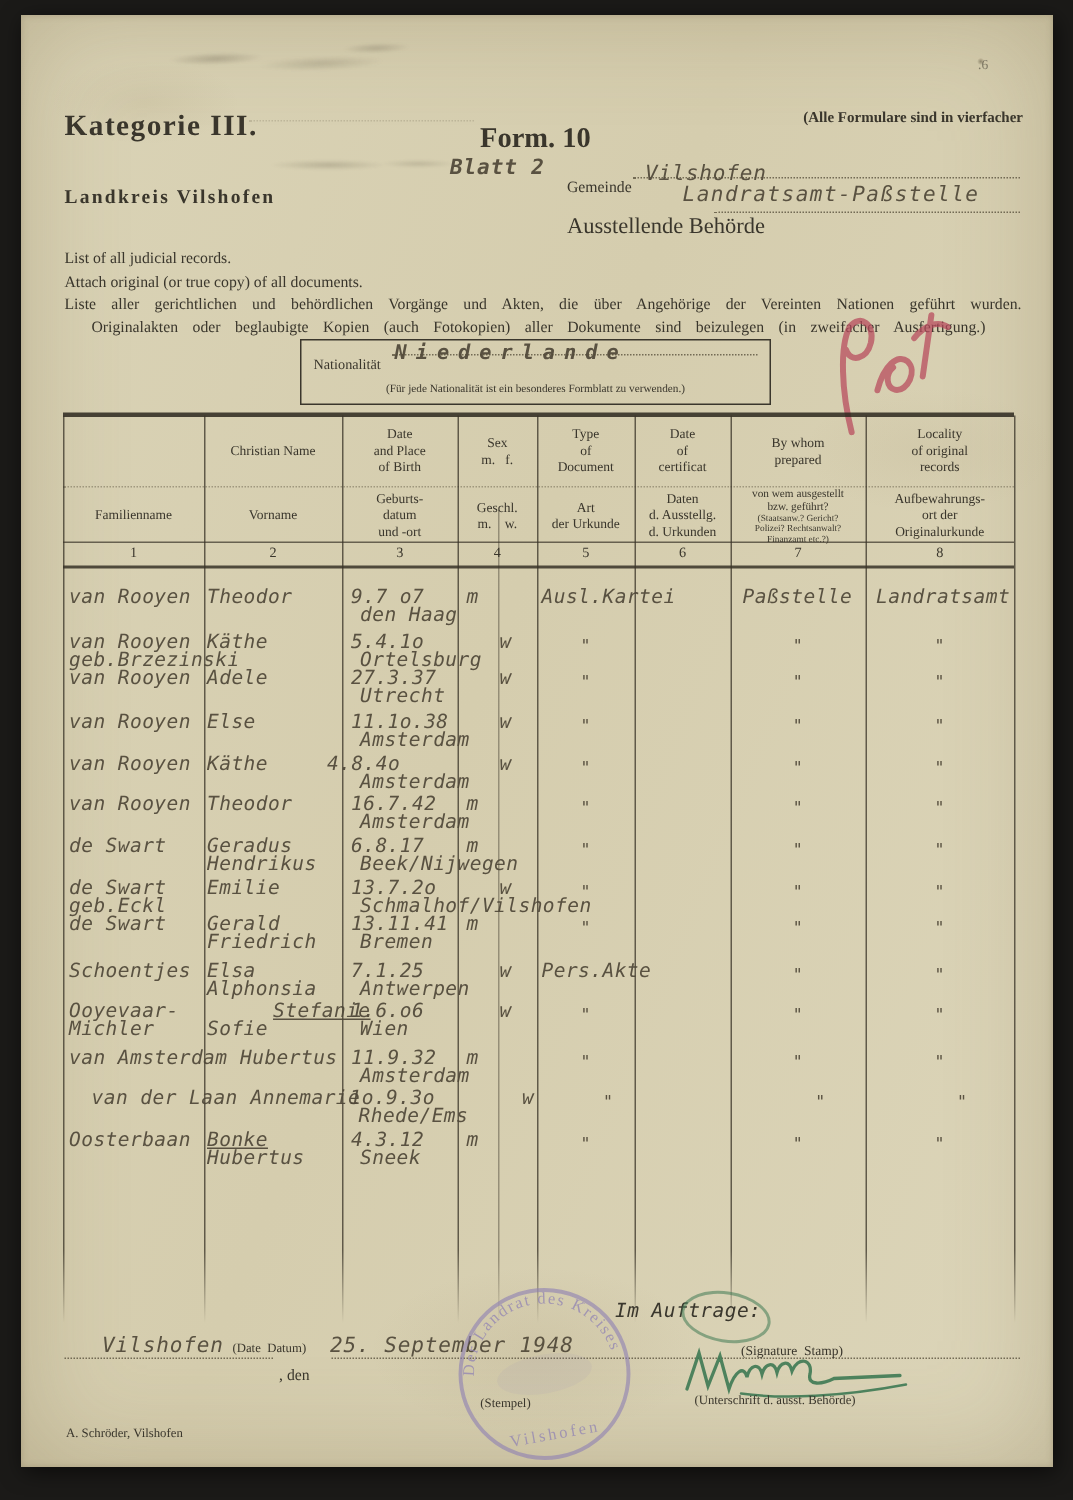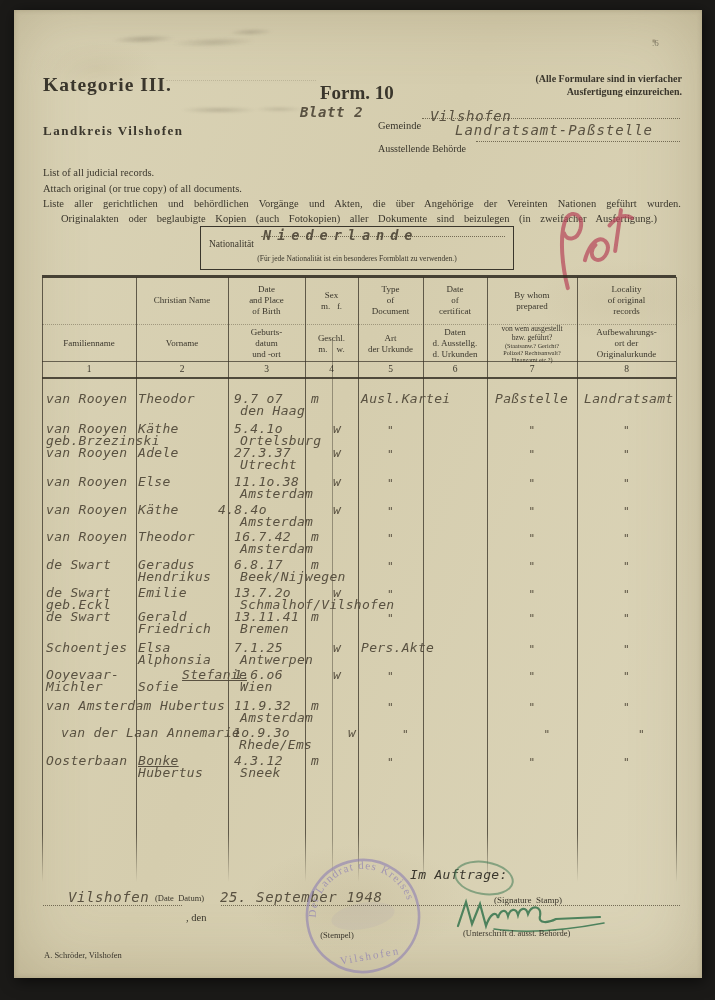--- a/index.html
+++ b/index.html
@@ -45,29 +45,28 @@
        radial-gradient(55px 5px at 40% 50%,rgba(95,88,70,.25),transparent 70%),
        radial-gradient(35px 4px at 80% 45%,rgba(95,88,70,.20),transparent 70%);"></div>
 
   <div class="print" style="left:638px;top:28px;font-size:9px;opacity:.55;">.6</div>
 
   <div class="print b" style="left:29px;top:64px;font-size:19.5px;letter-spacing:1px;">Kategorie III.</div>
   <div class="dots" style="left:152px;top:70px;width:150px;opacity:.25;"></div>
   <div class="print b" style="left:306px;top:72px;font-size:19px;">Form. 10</div>
   <div class="print b" style="left:430px;top:62px;width:238px;text-align:right;font-size:10px;line-height:1.3;">
     <div>(Alle Formulare sind in vierfacher</div>
-    <div>Ausfertigung einzureichen.</div>
   </div>
   <div class="typed big b" style="left:286px;top:96px;">Blatt 2</div>
   <div class="print" style="left:364px;top:110px;font-size:10.5px;">Gemeinde</div>
   <div class="typed big" style="left:416px;top:100px;">Vilshofen</div>
   <div class="dots" style="left:408px;top:108px;width:258px;"></div>
   <div class="typed big" style="left:441px;top:114px;letter-spacing:1px;">Landratsamt-Paßstelle</div>
   <div class="print b" style="left:29px;top:113px;font-size:13px;letter-spacing:1.5px;">Landkreis Vilshofen</div>
-  <div class="print" style="left:364px;top:133px;font-size:10px;">Ausstellende Behörde</div>
+  <div class="print" style="left:364px;top:133px;font-size:15px;">Ausstellende Behörde</div>
   <div class="dots" style="left:462px;top:131px;width:204px;"></div>
 
   <div class="print" style="left:29px;top:157px;font-size:10.5px;">List of all judicial records.</div>
   <div class="print" style="left:29px;top:173px;font-size:10.5px;">Attach original (or true copy) of all documents.</div>
   <div class="print" style="left:29px;top:188px;width:638px;font-size:10.5px;text-align:justify;text-align-last:justify;">Liste aller gerichtlichen und behördlichen Vorgänge und Akten, die über Angehörige der Vereinten Nationen geführt wurden.</div>
   <div class="print" style="left:47px;top:203px;width:596px;font-size:10.5px;text-align:justify;text-align-last:justify;">Originalakten oder beglaubigte Kopien (auch Fotokopien) aller Dokumente sind beizulegen (in zweifacher Ausfertigung.)</div>
 
   <div style="position:absolute;left:186px;top:216px;width:312px;height:42px;border:1.6px solid #3a362c;">
     <div class="print" style="left:8px;top:12px;font-size:9.5px;">Nationalität</div>
     <div class="typed b" style="left:62px;top:2px;font-size:13.5px;letter-spacing:6px;">Niederlande</div>

